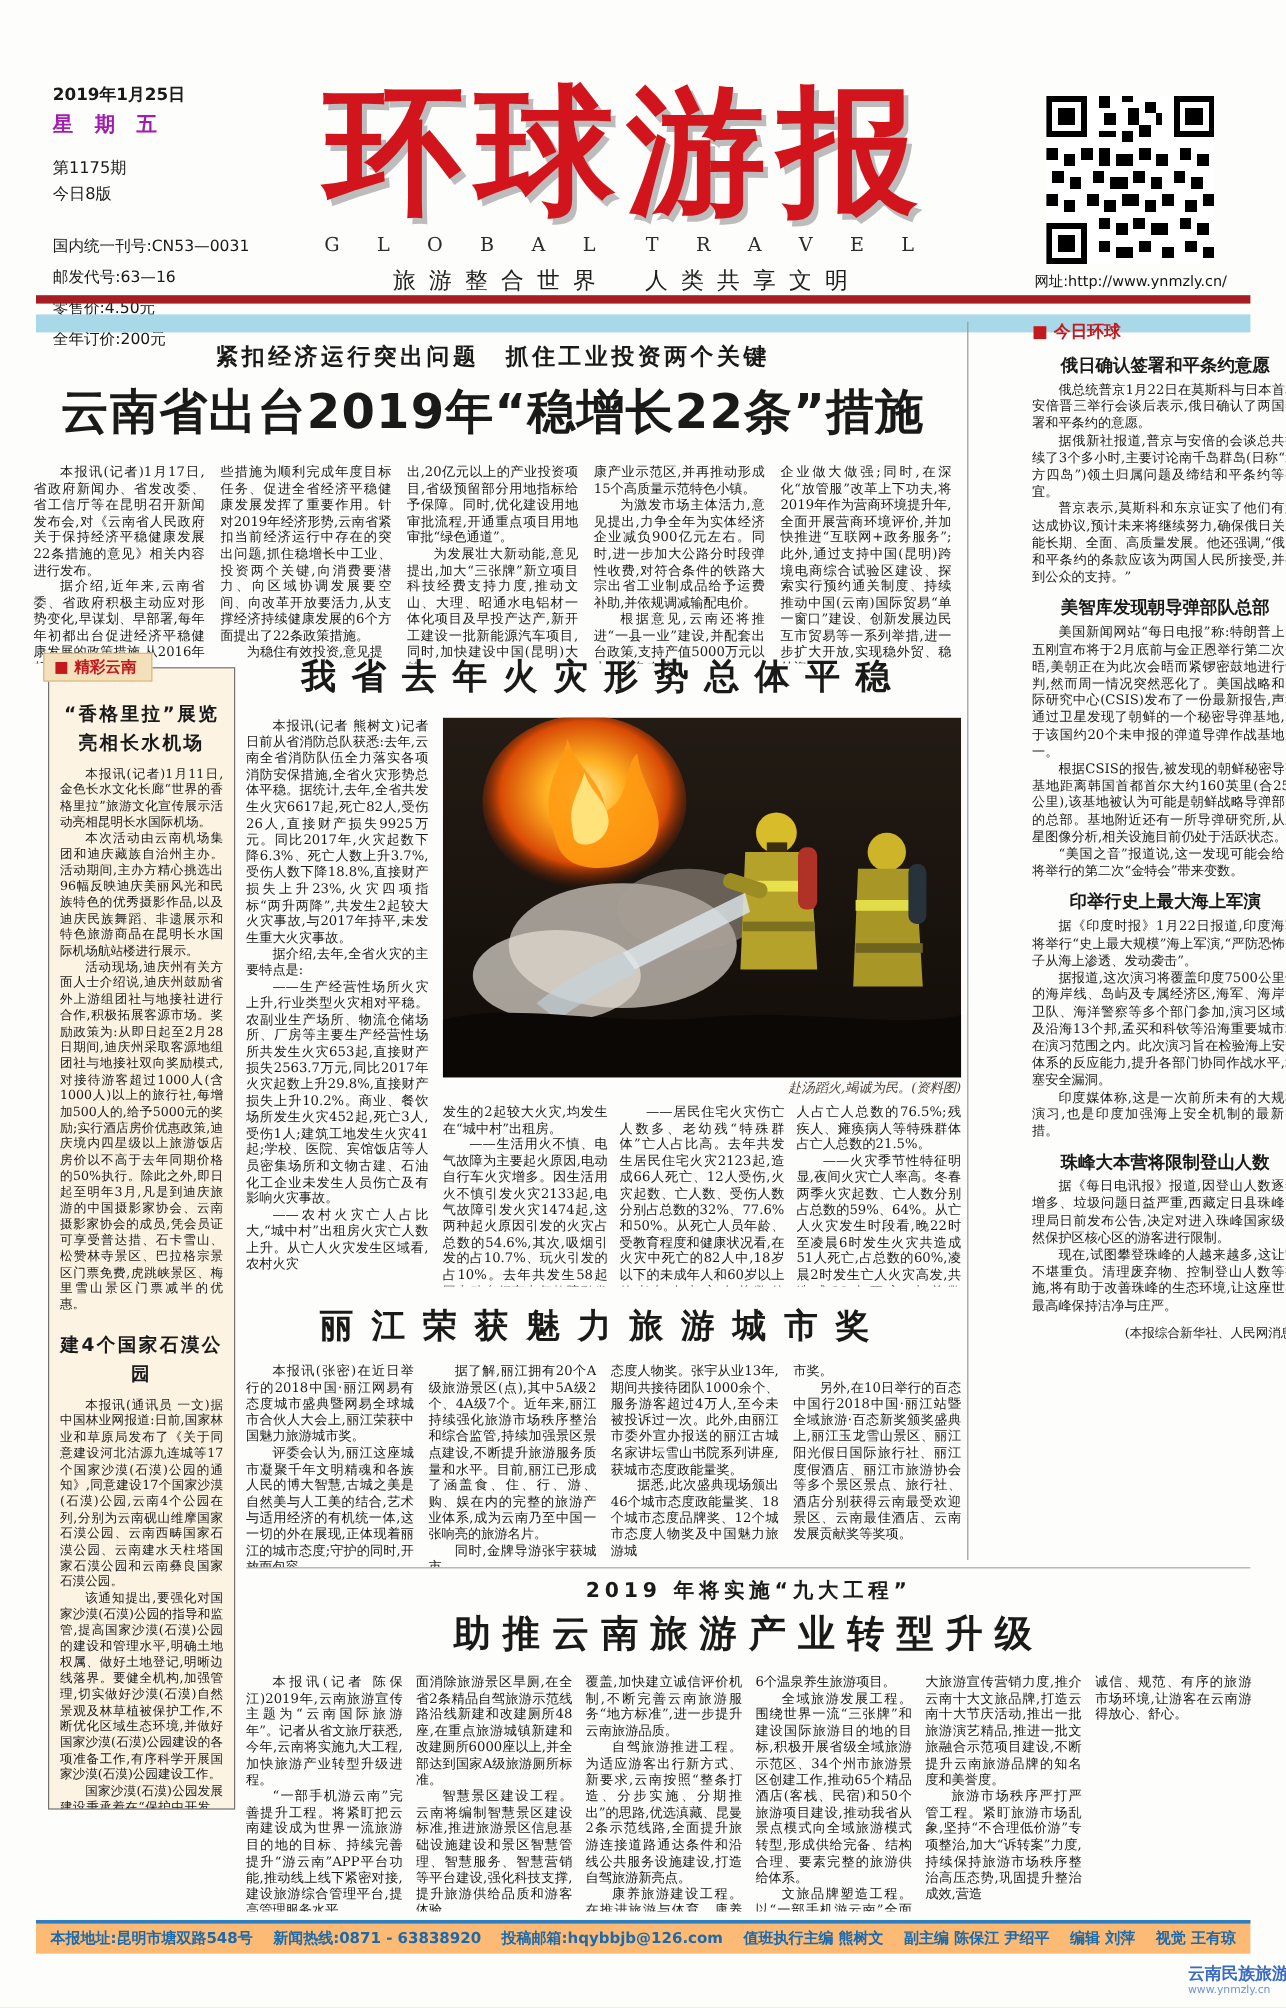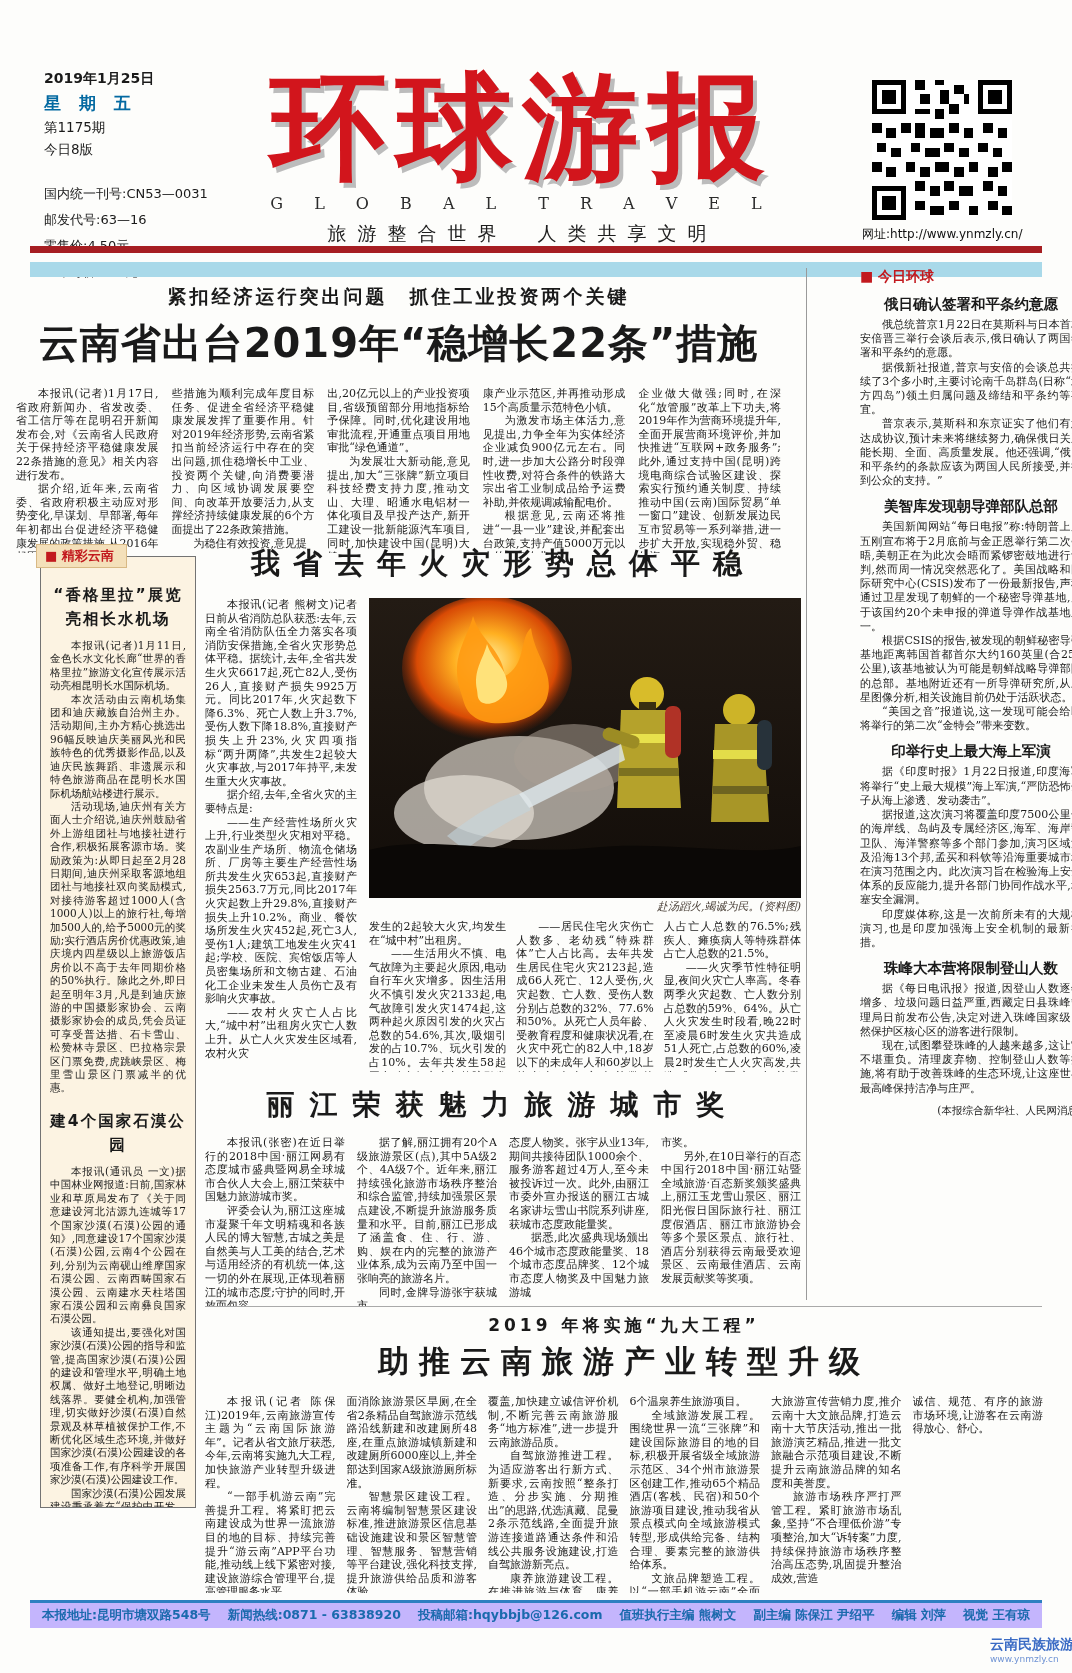--- a/index.html
+++ b/index.html
@@ -1,41 +1,41 @@
 <!DOCTYPE html>
 <html><head>
 <meta charset="utf-8">
 <style>
   html,body{margin:0;padding:0;background:#e8e6e0;}
   .page{position:relative;width:1072px;height:1673px;margin:0 auto;background:#fdfdfb;
         font-family:"DejaVu Serif",serif;color:#1a1a1a;overflow:hidden;padding-left:28px;}
   
   .hd-left{position:absolute;left:44px;top:70px;width:205px;font-family:"DejaVu Sans",sans-serif;}
   .hd-left .date{font-size:14px;font-weight:bold;margin-bottom:4px;}
-  .hd-left .weekday{font-size:17px;font-weight:bold;color:#0369a1;letter-spacing:6px;margin-bottom:4px;}
+  .hd-left .weekday{font-size:17px;font-weight:bold;color:#a21caf;letter-spacing:6px;margin-bottom:16px;}
   .hd-left .small{font-size:13.5px;margin-bottom:4px;}
   .hd-left .pub{margin-top:22px;font-size:13px;line-height:2.0;}
   .mast{position:absolute;left:250px;top:62px;width:545px;text-align:center;}
   .mast-title{font-family:"DejaVu Sans",sans-serif;font-weight:900;font-size:116px;line-height:1.12;
               color:#d2151c;letter-spacing:10px;white-space:nowrap;text-shadow:4px 5px 0 #bcbcbc;}
   .mast-en{margin-top:2px;font-family:"DejaVu Serif",serif;font-size:16px;letter-spacing:13px;color:#2b2b2b;}
   .mast-slogan{margin-top:6px;font-size:19px;letter-spacing:11px;color:#1e1e1e;font-family:"DejaVu Sans",sans-serif;}
   .qr-wrap{position:absolute;left:862px;top:80px;width:170px;text-align:left;}
   .qr{width:140px;height:140px;display:block;margin-left:10px;}
   .qr-cap{margin-top:6px;font-size:12px;font-family:"DejaVu Sans",sans-serif;color:#111;}
   .red-bar{position:absolute;left:30px;top:246px;width:1012px;height:7px;background:#a61e22;}
   .cyan-band{position:absolute;left:30px;top:262px;width:1012px;height:15px;background:#a9d9e9;}
   
   .copy{font-size:11px;line-height:13.6px;text-align:justify;overflow:hidden;}
   .copy p{margin:0;text-indent:2em;}
   .copy p.ni{text-indent:0;}
   .colrow{display:flex;}
   .colrow>div{flex:1;}
   
-  .lead{position:absolute;left:16px;top:284px;width:765px;}
+  .lead{position:absolute;left:28px;top:284px;width:765px;}
   .lead .kicker{text-align:center;font-family:"DejaVu Sans",sans-serif;font-weight:bold;
                 font-size:19px;letter-spacing:3px;}
   .lead .headline{text-align:center;font-family:"DejaVu Sans",sans-serif;font-weight:900;
                   font-size:40px;letter-spacing:1px;margin-top:6px;white-space:nowrap;}
   .lead .colrow{margin-top:16px;gap:13px;}
   .lead .colrow>div{height:166px;}
   
   .sidebar{position:absolute;left:40px;top:556px;width:156px;height:952px;background:#fcf3e2;
            border:1px solid #737373;box-sizing:border-box;}
   .sb-tab{position:absolute;top:-13px;left:-5px;background:#f4e0ba;border:1px solid #d8b985;
@@ -73,21 +73,21 @@
   .tourism .colrow>div{height:198px;}
   
   .vrule{position:absolute;left:806px;top:268px;width:1px;height:1032px;background:#9a9a9a;}
   .world{position:absolute;left:860px;top:268px;width:222px;height:1032px;overflow:hidden;}
   .world-label{font-family:"DejaVu Sans",sans-serif;font-weight:bold;font-size:14px;color:#c2191e;margin-bottom:6px;}
   .world-title{font-family:"DejaVu Sans",sans-serif;font-weight:900;font-size:14.5px;margin:9px 0 4px;text-align:center;}
   .world .copy{font-size:11px;line-height:14.2px;}
   .world-src{text-align:right;font-size:10.5px;margin-top:8px;color:#222;}
   
   .footer{position:absolute;left:30px;top:1600px;width:1012px;height:28px;box-sizing:border-box;
-          border-top:3px solid #2d7fc1;background:#c4b5fd;color:#1a6aad;
+          border-top:3px solid #2d7fc1;background:#fdba74;color:#1a6aad;
           font-family:"DejaVu Sans",sans-serif;font-size:12.5px;font-weight:bold;
           display:flex;align-items:center;justify-content:space-between;padding:0 12px;white-space:nowrap;}
   .watermark{position:absolute;right:12px;top:1636px;text-align:left;font-family:"DejaVu Sans",sans-serif;}
   .watermark .wm1{font-size:14px;font-weight:bold;color:#3a6bc4;text-shadow:0 0 2px #fff;}
   .watermark .wm2{font-size:9px;color:#6f93d4;}
 </style>
 </head>
 <body>
 
 <div class="page">

